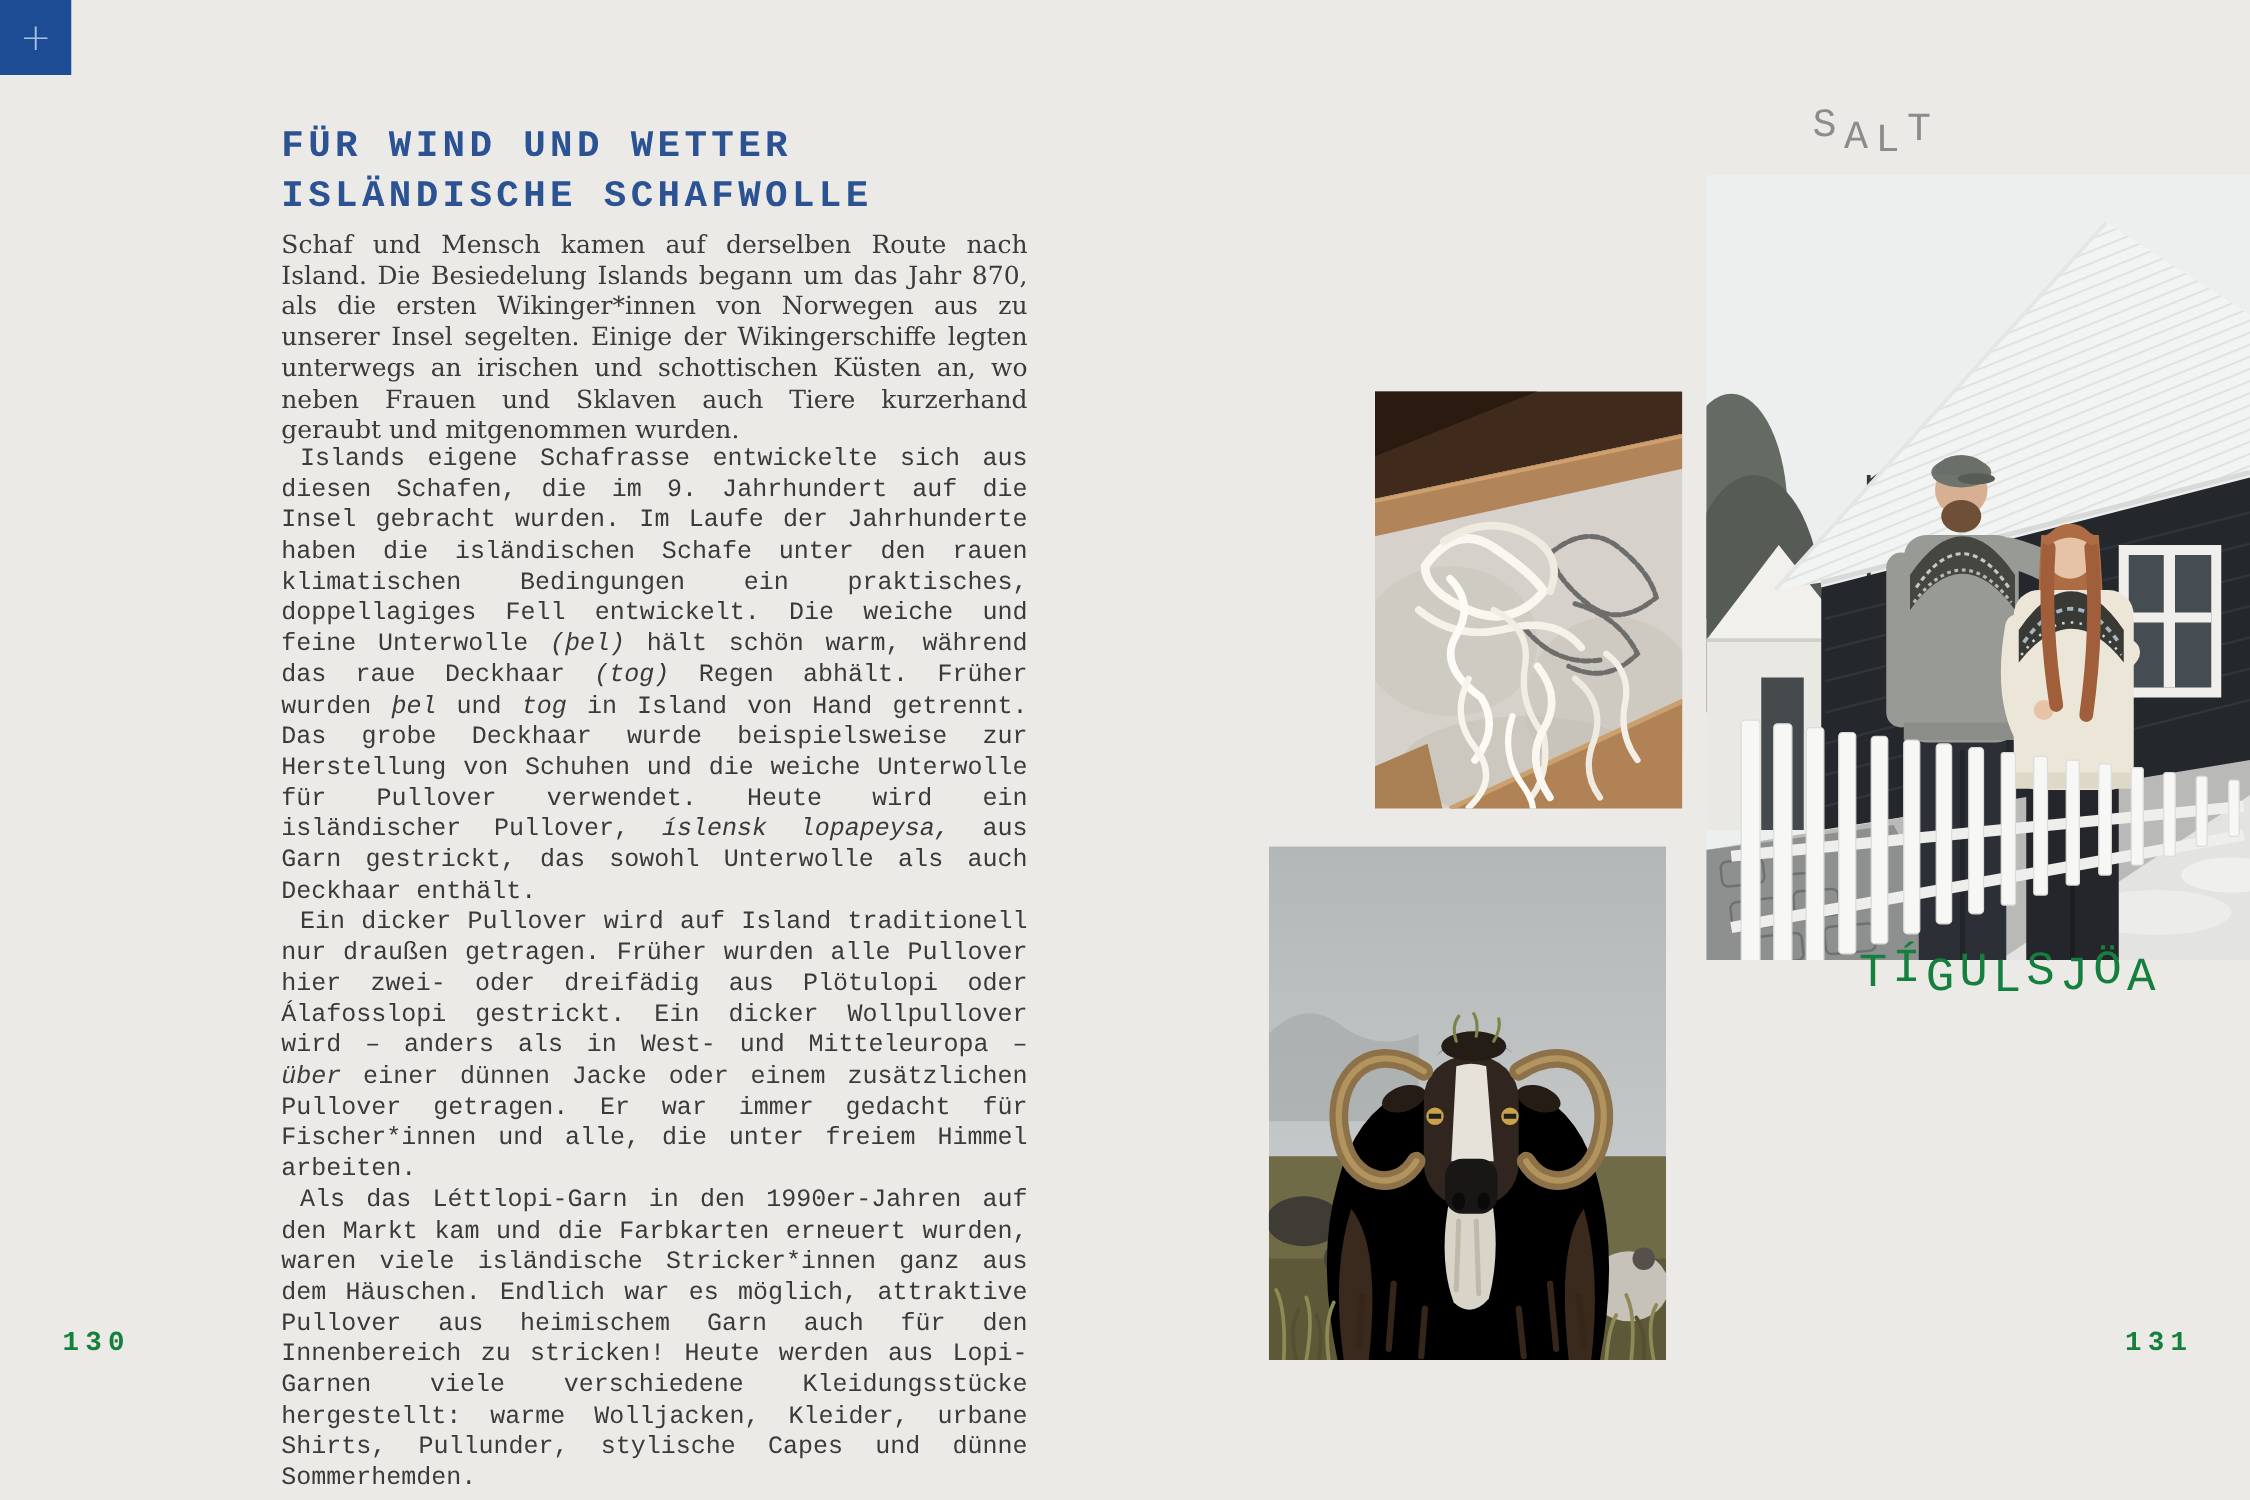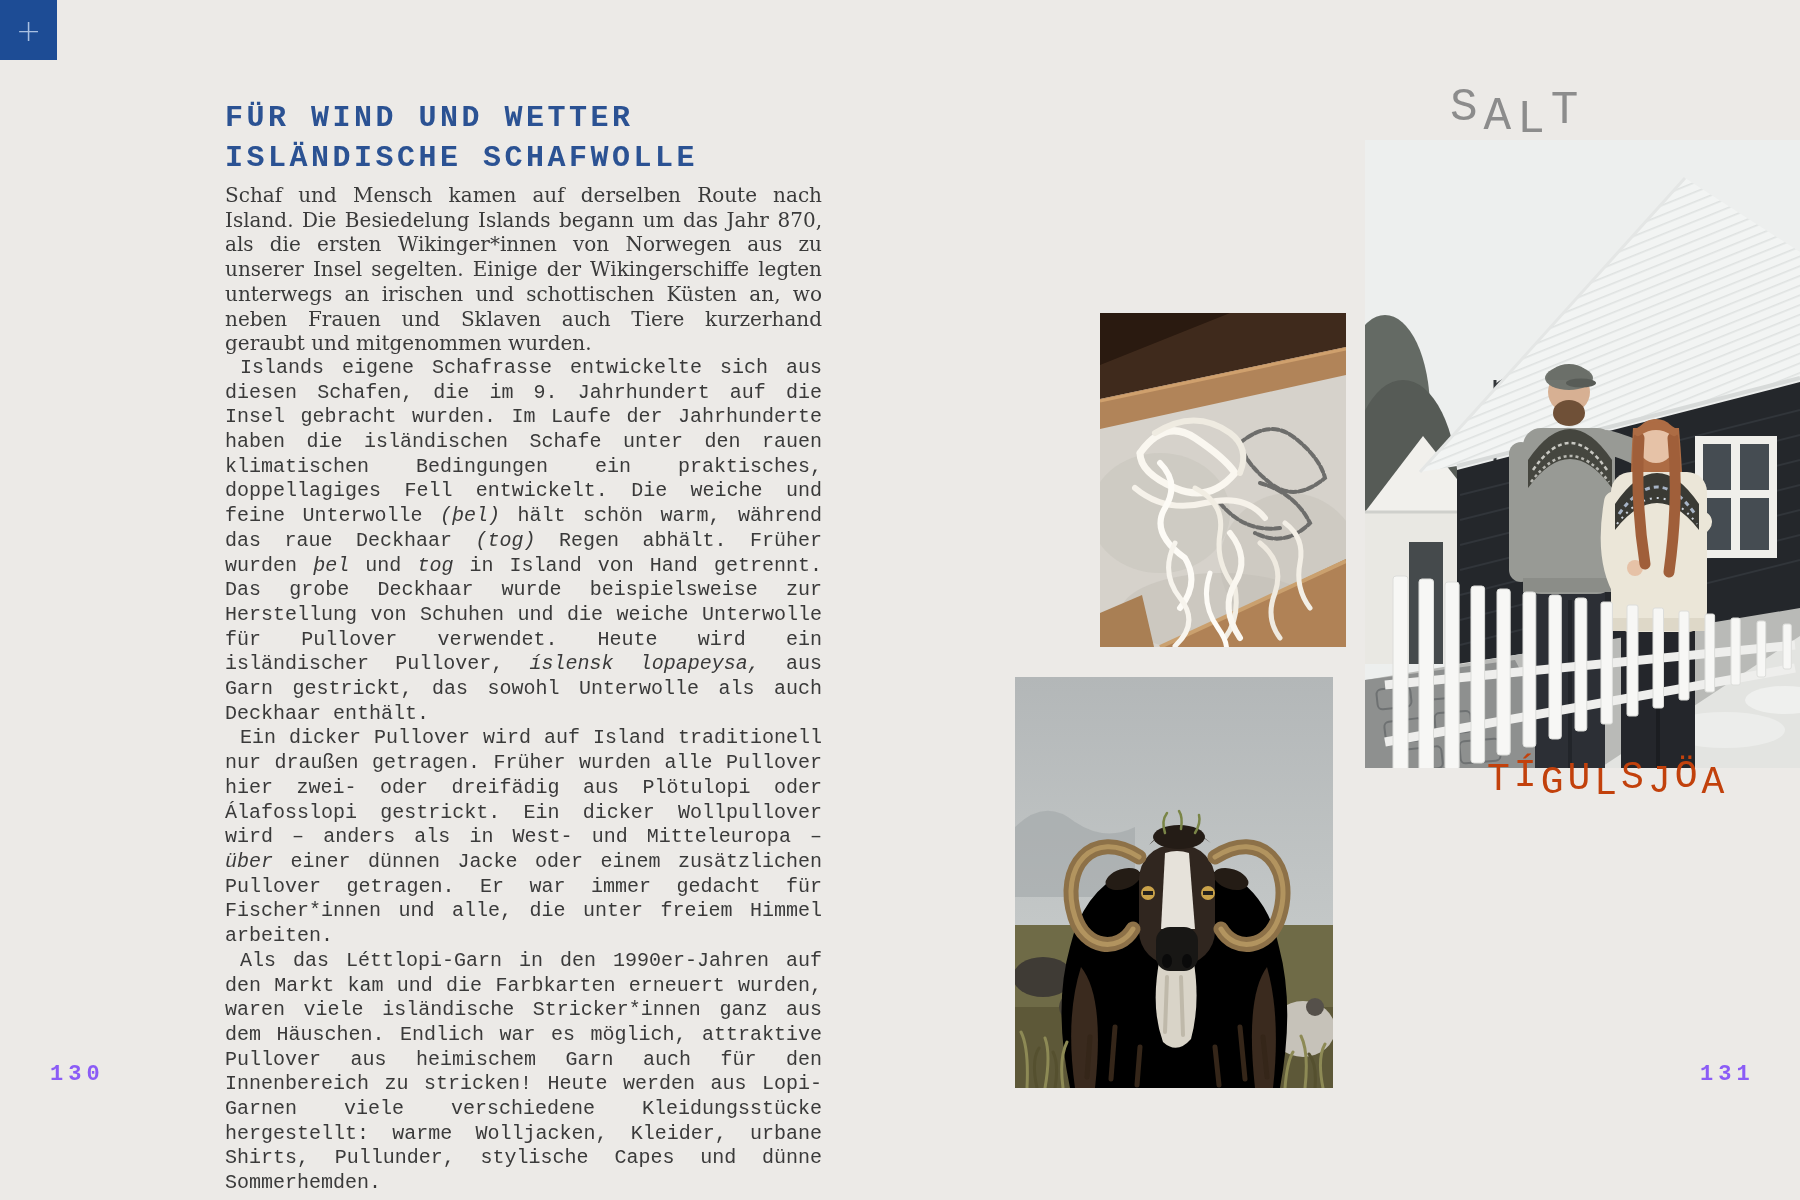--- a/index.html
+++ b/index.html
@@ -14,36 +14,36 @@
   
   .heading{position:absolute;left:225px;top:98px;color:#2b5293;
     font-family:"Liberation Mono","DejaVu Sans Mono",monospace;
     font-size:30px;line-height:40px;font-weight:700;letter-spacing:3.5px;white-space:nowrap;}
   .bodytext{position:absolute;left:225px;top:183px;width:597px;color:#3a3a3a;
     font-size:20px;line-height:24.7px;text-align:justify;hyphens:auto;-webkit-hyphens:auto;}
   .bodytext p{margin:0;}
   .bodytext p + p{text-indent:15px;font-family:Liberation Mono, monospace;}
   .bodytext i{font-style:italic;}
 
-  .folio{position:absolute;color:#8b5cf6;font-family:"Liberation Mono","DejaVu Sans Mono",monospace;
+  .folio{position:absolute;color:#15803d;font-family:"Liberation Mono","DejaVu Sans Mono",monospace;
     font-size:22px;letter-spacing:5px;font-weight:700;}
   .folio-left{left:50px;top:1062px;}
   .folio-right{left:1700px;top:1062px;}
 
   
   .salt-word{position:absolute;left:1450px;top:82px;color:#8c8c8c;
     font-family:"Liberation Mono","DejaVu Sans Mono",monospace;
-    font-size:46px;letter-spacing:6px;font-weight:400;white-space:nowrap;z-index:5;text-align:center;}
+    font-size:32px;letter-spacing:6px;font-weight:400;white-space:nowrap;z-index:5;text-align:center;}
   .salt-word .lt{position:relative;display:inline-block;}
   .salt-word .lt:nth-child(1){top:0;}
   .salt-word .lt:nth-child(2){top:9px;}
   .salt-word .lt:nth-child(3){top:12px;}
   .salt-word .lt:nth-child(4){top:3px;}
 
-  .tigul-word{position:absolute;left:1487px;top:756px;color:#c2410c;
+  .tigul-word{position:absolute;left:1487px;top:756px;color:#15803d;
     font-family:"Liberation Mono","DejaVu Sans Mono",monospace;
     font-size:38px;letter-spacing:4px;font-weight:400;white-space:nowrap;z-index:6;}
   .tigul-word .lt{position:relative;display:inline-block;}
   .tigul-word .lt:nth-child(1){top:2px;}
   .tigul-word .lt:nth-child(2){top:-2px;}
   .tigul-word .lt:nth-child(3){top:5px;}
   .tigul-word .lt:nth-child(4){top:1px;}
   .tigul-word .lt:nth-child(5){top:6px;}
   .tigul-word .lt:nth-child(6){top:0;}
   .tigul-word .lt:nth-child(7){top:4px;}

